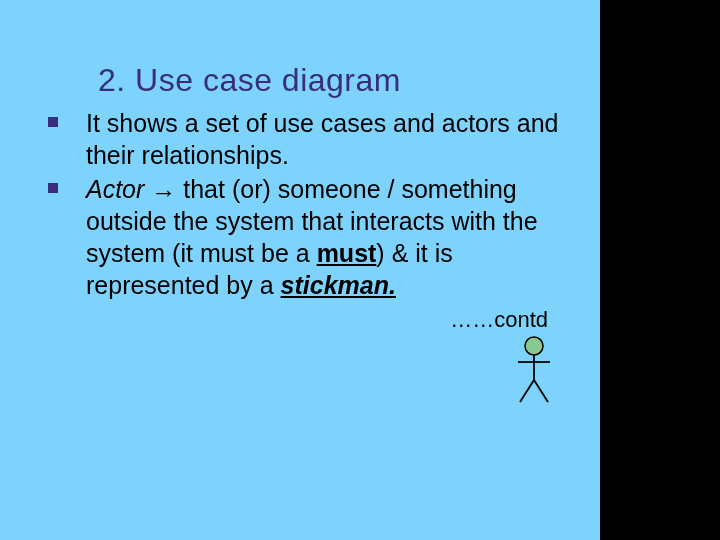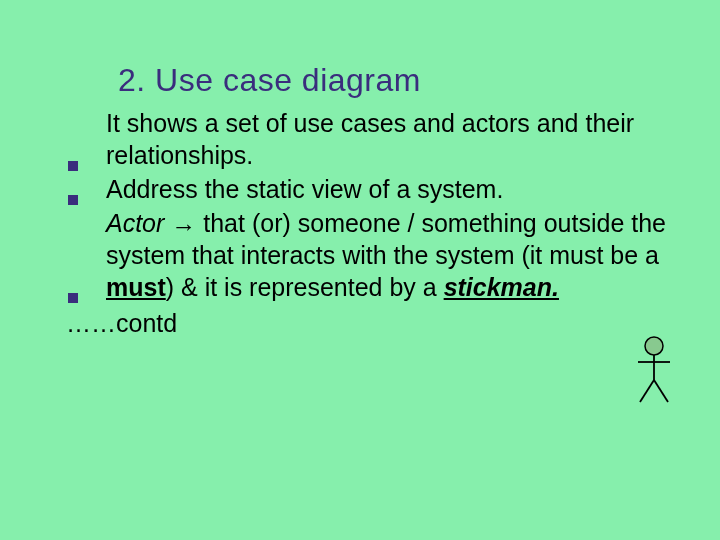--- a/index.html
+++ b/index.html
@@ -6,38 +6,38 @@
     margin: 0;
     padding: 0;
     width: 720px;
     height: 540px;
     background: #000;
     font-family: Verdana, Tahoma, sans-serif;
   }
   .slide {
     position: relative;
     box-sizing: border-box;
-    width: 720px;
+    width: 600px;
     height: 540px;
-    background: #86efac;
-    padding: 62px 40px 30px 60px;
+    background: #7dd3fc;
+    padding: 62px 40px 30px 40px;
   }
   .title {
     font-size: 32px;
     color: #3a2d7d;
     margin: 0 0 8px 58px;
     font-weight: 400;
     letter-spacing: 0.5px;
   }
   .body {
     margin-left: 6px;
   }
   .item {
     display: flex;
-    align-items: flex-end;
+    align-items: flex-start;
     margin-bottom: 2px;
   }
   .bullet {
     flex: 0 0 auto;
     width: 10px;
     height: 10px;
     background: #3a2d7d;
     margin-top: 10px;
     margin-right: 28px;
     margin-left: 2px;
@@ -45,22 +45,24 @@
   .text {
     font-size: 25px;
     line-height: 1.28;
     color: #000;
     flex: 1 1 auto;
   }
   .bi { font-style: italic; font-weight: 400; }
   .bu { font-weight: 700; text-decoration: underline; }
   .biu { font-weight: 700; font-style: italic; text-decoration: underline; }
   .contd {
-    font-size: 25px;
+    font-size: 22px;
     color: #000;
+    text-align: right;
+    margin-right: 12px;
     margin-top: 6px;
   }
   .stickman {
     position: absolute;
     right: 46px;
     top: 336px;
     width: 40px;
     height: 70px;
   }
 </style>
@@ -71,24 +73,20 @@
 
   <h1 class="title">2. Use case diagram</h1>
 
   <div class="body">
 
     <div class="item">
       <div class="bullet"></div>
       <div class="text">It shows a set of use cases and actors and their relationships.</div>
     </div>
 
-    <div class="item">
-      <div class="bullet"></div>
-      <div class="text">Address the static view of a system.</div>
-    </div>
 
     <div class="item">
       <div class="bullet"></div>
       <div class="text">
         <span class="bi">Actor</span><span> → </span><span>that (or) someone / something outside the system that interacts with the system (it must be a </span><span class="bu">must</span><span>) &amp; it is represented by a </span><span class="biu">stickman.</span><span></span>
       </div>
     </div>
 
     <div class="contd">……contd</div>
 

